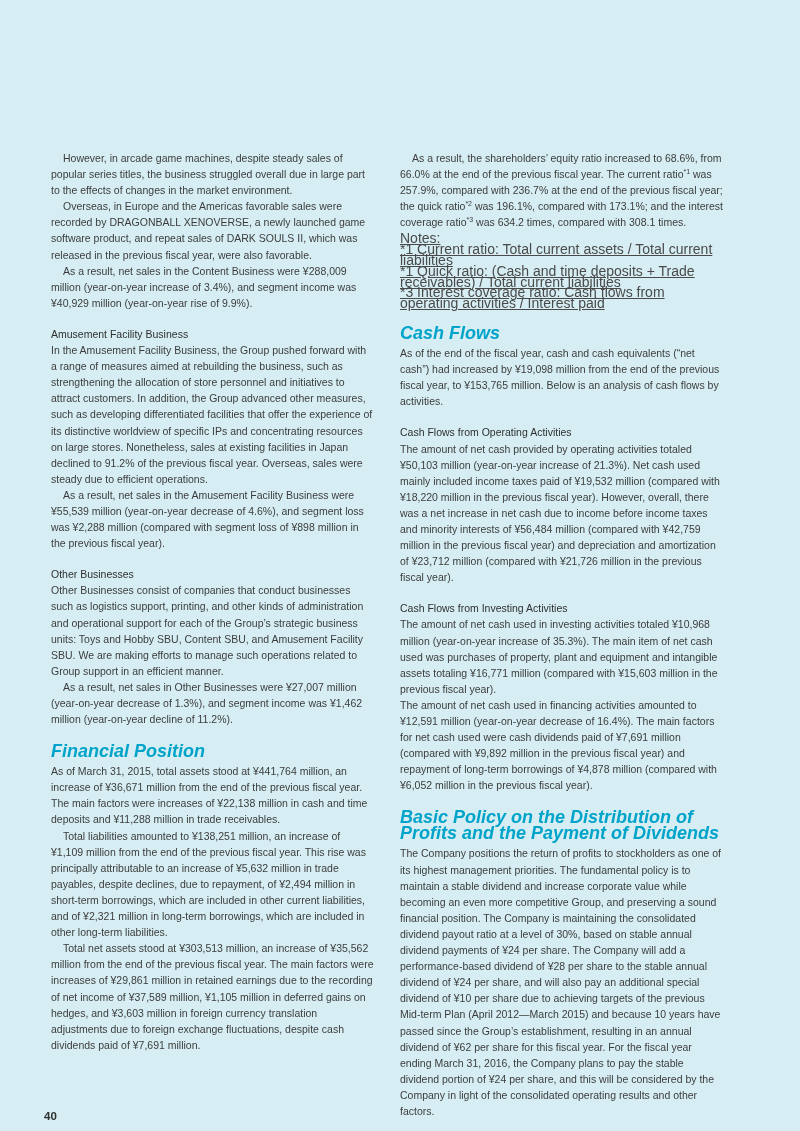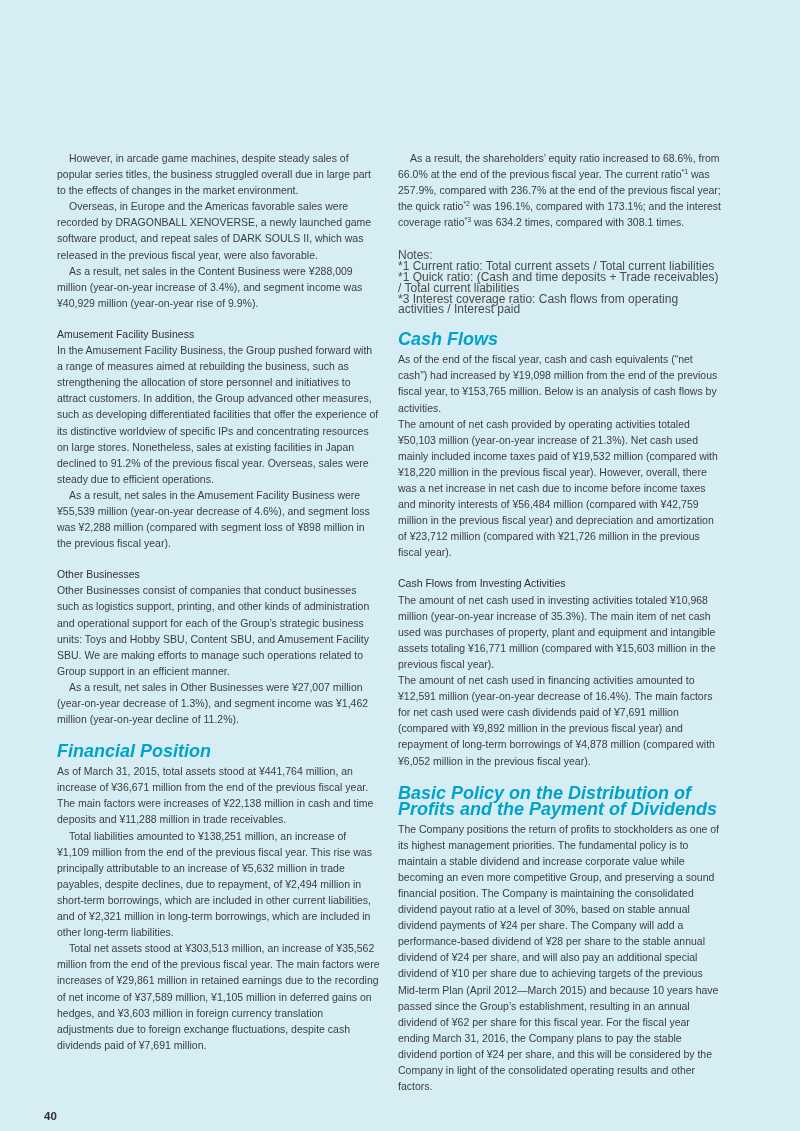--- a/index.html
+++ b/index.html
@@ -8,25 +8,26 @@
     width: 800px;
     height: 1131px;
     position: relative;
     overflow: hidden;
     background: #d6eef3;
     font-family: "Liberation Sans", sans-serif;
     color: #3c3c3c;
   }
   .content {
     position: absolute;
-    left: 57px;
+    left: 51px;
     top: 150px;
     width: 672px;
     display: flex;
-    gap: 18px;
+    gap: 26px;
+    justify-content: flex-end;
   }
   .col { width: 323px; }
   .para {
     font-size: 10.5px;
     line-height: 16.1px;
     text-align: left;
   }
   .para.indent { text-indent: 12px; }
   .subhead {
     font-size: 10.5px;
@@ -38,24 +39,25 @@
   .cyanhead {
     font-size: 18px;
     line-height: 16px;
     font-weight: bold;
     color: #00a3c9;
     margin-top: 16px;
     margin-bottom: 4px;
     font-style: italic;
   }
   .notes {
-    margin-top: 20px;
-    font-size: 12px;
+    margin-top: 3px;
+    font-size: 14px;
     line-height: 10.8px;
     color: #4a4a4a;
+    text-decoration: underline;
   }
   .game-title { }
   sup.fn {
     font-size: 7px;
     vertical-align: super;
     line-height: 0;
   }
   .page-number {
     position: absolute;
     left: 44px;
@@ -100,20 +102,21 @@
     <div class="notes">
       <div>Notes:</div>
       <div>*1 Current ratio: Total current assets / Total current liabilities</div>
       <div>*1 Quick ratio: (Cash and time deposits + Trade receivables) / Total current liabilities</div>
       <div>*3 Interest coverage ratio: Cash flows from operating activities / Interest paid</div>
     </div>
 
     <h2 class="cyanhead">Cash Flows</h2>
     <p class="para">As of the end of the fiscal year, cash and cash equivalents (“net cash”) had increased by ¥19,098 million from the end of the previous fiscal year, to ¥153,765 million. Below is an analysis of cash flows by activities.</p>
 
+    <h3 class="subhead">Cash Flows from Operating Activities</h3>
     <p class="para">The amount of net cash provided by operating activities totaled ¥50,103 million (year-on-year increase of 21.3%). Net cash used mainly included income taxes paid of ¥19,532 million (compared with ¥18,220 million in the previous fiscal year). However, overall, there was a net increase in net cash due to income before income taxes and minority interests of ¥56,484 million (compared with ¥42,759 million in the previous fiscal year) and depreciation and amortization of ¥23,712 million (compared with ¥21,726 million in the previous fiscal year).</p>
 
     <h3 class="subhead">Cash Flows from Investing Activities</h3>
     <p class="para">The amount of net cash used in investing activities totaled ¥10,968 million (year-on-year increase of 35.3%). The main item of net cash used was purchases of property, plant and equipment and intangible assets totaling ¥16,771 million (compared with ¥15,603 million in the previous fiscal year).</p>
 
     <p class="para">The amount of net cash used in financing activities amounted to ¥12,591 million (year-on-year decrease of 16.4%). The main factors for net cash used were cash dividends paid of ¥7,691 million (compared with ¥9,892 million in the previous fiscal year) and repayment of long-term borrowings of ¥4,878 million (compared with ¥6,052 million in the previous fiscal year).</p>
 
     <h2 class="cyanhead">Basic Policy on the Distribution of Profits and the Payment of Dividends</h2>
     <p class="para">The Company positions the return of profits to stockholders as one of its highest management priorities. The fundamental policy is to maintain a stable dividend and increase corporate value while becoming an even more competitive Group, and preserving a sound financial position. The Company is maintaining the consolidated dividend payout ratio at a level of 30%, based on stable annual dividend payments of ¥24 per share. The Company will add a performance-based dividend of ¥28 per share to the stable annual dividend of ¥24 per share, and will also pay an additional special dividend of ¥10 per share due to achieving targets of the previous Mid-term Plan (April 2012—March 2015) and because 10 years have passed since the Group’s establishment, resulting in an annual dividend of ¥62 per share for this fiscal year. For the fiscal year ending March 31, 2016, the Company plans to pay the stable dividend portion of ¥24 per share, and this will be considered by the Company in light of the consolidated operating results and other factors.</p>
 

